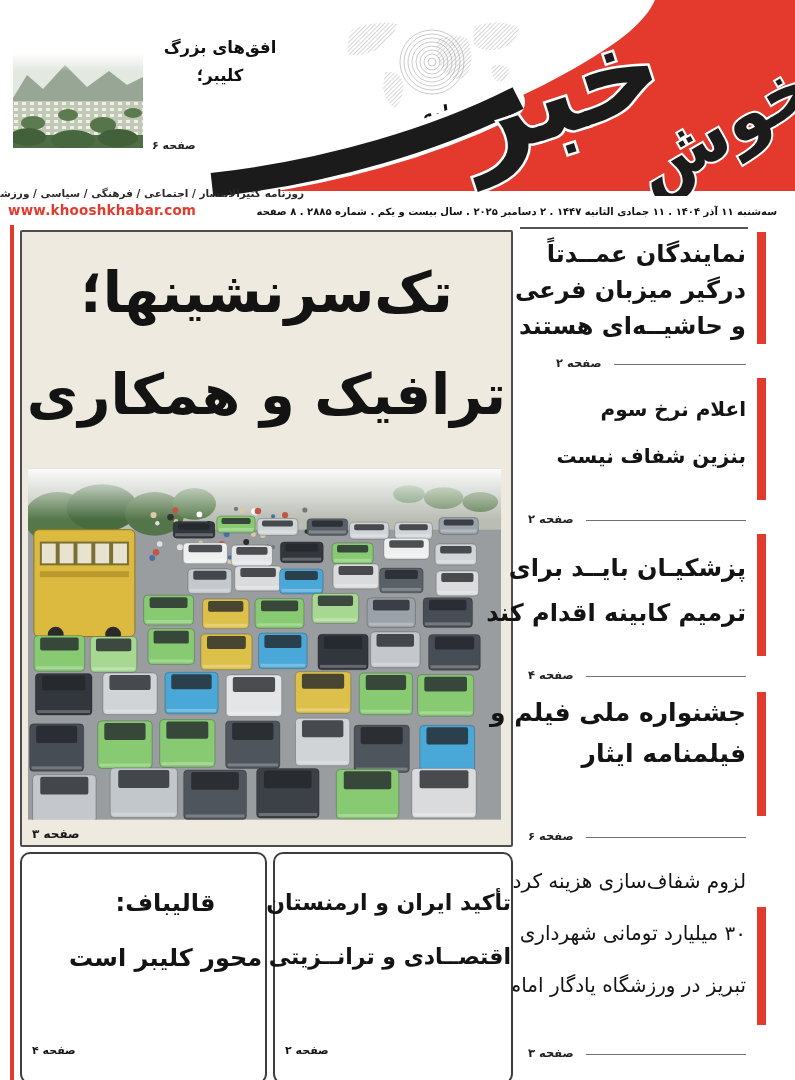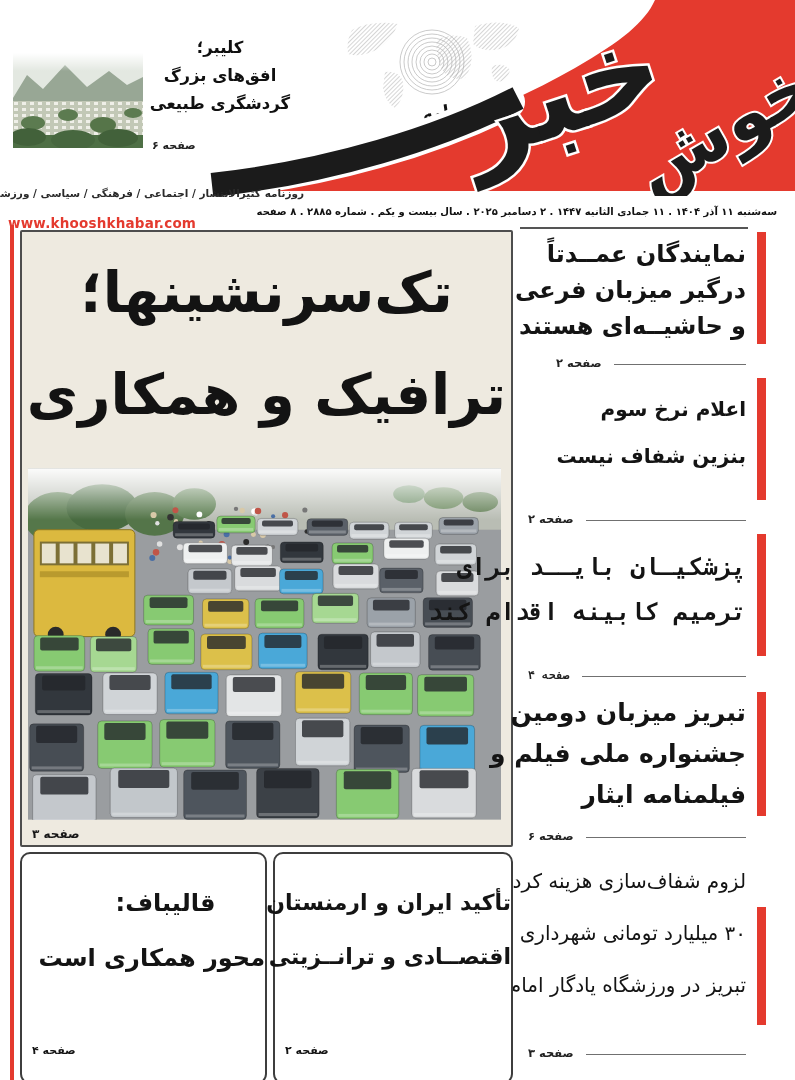--- a/index.html
+++ b/index.html
@@ -6,21 +6,21 @@
   .sheet{position:relative;width:795px;height:1080px;background:#fff;overflow:hidden;
          font-family:"DejaVu Sans",sans-serif;color:#161616;}
   
   .masthead-svg{position:absolute;left:0;top:0;width:795px;height:196px;}
   .teaser-photo{position:absolute;left:13px;top:53px;width:130px;height:95px;}
   .teaser-text{position:absolute;left:141px;top:34px;width:158px;direction:rtl;text-align:center;
                font-weight:bold;font-size:16.5px;line-height:28px;color:#101010;}
   .teaser-page{position:absolute;left:152px;top:139px;direction:rtl;font-size:11px;font-weight:bold;color:#222;}
   .info-line{position:absolute;left:8px;top:187px;width:296px;direction:rtl;text-align:right;
              font-size:10.5px;font-weight:bold;color:#2a2a2a;white-space:nowrap;}
-  .website{position:absolute;left:8px;top:215px;font-size:13.5px;font-weight:bold;color:#e43a2e;letter-spacing:.2px;}
+  .website{position:absolute;left:8px;top:202px;font-size:13.5px;font-weight:bold;color:#e43a2e;letter-spacing:.2px;}
   .date-line{position:absolute;right:18px;top:206px;direction:rtl;font-size:10px;color:#111;white-space:nowrap;font-weight:bold;}
   
   .red-spine{position:absolute;left:10px;top:225px;width:4px;height:855px;background:#e43a2e;}
   
   .lead-box{position:absolute;left:20px;top:230px;width:489px;height:613px;background:#eeeae0;
             border:2px solid #4d4d4d;border-radius:2px;}
   .lead-h{direction:rtl;text-align:center;font-weight:bold;color:#131313;font-size:56px;
           line-height:102px;white-space:nowrap;}
   .lead-h.first{margin-top:10px;}
   .lead-photo{position:absolute;left:6px;top:236px;width:473px;height:352px;}
@@ -32,21 +32,21 @@
   .rc-item .bar{position:absolute;right:24px;width:9px;background:#e43a2e;}
   .rc-lines{padding-right:44px;text-align:right;font-weight:bold;color:#141414;white-space:nowrap;}
   .page-row{position:absolute;bottom:2px;left:8px;right:44px;display:flex;direction:ltr;
             align-items:center;gap:12px;font-size:11.5px;font-weight:bold;color:#222;}
   .page-row .pg{direction:rtl;}
   .page-row .rule{flex:1;border-top:1.5px solid #707070;margin-top:2px;}
   .i1{height:144px;margin-left:28px;} .i1 .rc-lines{font-size:24px;line-height:36px;padding-top:8px;}
   .i1 .bar{top:4px;height:112px;}
   .i2{height:156px;} .i2 .rc-lines{font-size:20px;line-height:47px;padding-top:14px;}
   .i2 .bar{top:6px;height:122px;}
-  .i3{height:156px;font-family:Liberation Mono, monospace;} .i3 .rc-lines{font-size:24px;line-height:45px;padding-top:18px;}
+  .i3{height:156px;} .i3 .rc-lines{font-size:24px;line-height:45px;padding-top:18px;}
   .i3 .bar{top:6px;height:122px;}
   .i4{height:161px;} .i4 .rc-lines{font-size:25px;line-height:41px;padding-top:8px;}
   .i4 .bar{top:8px;height:124px;}
   .i5{height:217px;} .i5 .rc-lines{font-size:20px;line-height:52px;padding-top:10px;font-weight:normal;}
   .i5 .bar{top:62px;height:118px;}
   
   .bbox{position:absolute;top:852px;height:206px;border:2px solid #3d3d3d;border-radius:10px;
         background:#fff;direction:rtl;text-align:center;font-weight:bold;color:#141414;}
   .bbox .bl{white-space:nowrap;margin-left:44px;}
   .boxA{left:20px;width:243px;font-size:24px;line-height:55px;padding-top:22px;}
@@ -77,23 +77,22 @@
     <ellipse cx="90" cy="72" rx="13" ry="8" fill="#567549"></ellipse>
     <ellipse cx="120" cy="60" rx="9" ry="5" fill="#5c7b50"></ellipse>
     <rect y="82" width="130" height="13" fill="#4e6f45"></rect>
     <ellipse cx="15" cy="84" rx="18" ry="9" fill="#42613a"></ellipse>
     <ellipse cx="60" cy="87" rx="22" ry="10" fill="#47673f"></ellipse>
     <ellipse cx="105" cy="85" rx="20" ry="9" fill="#42613a"></ellipse>
     <rect width="130" height="18" fill="url(#hz)"></rect>
   </svg>
 
   <div class="teaser-text">
+    <div>افق‌های بزرگ</div>
     <div>کلیبر؛</div>
-    <div>افق‌های بزرگ</div>
-    <div>گردشگری طبیعی</div>
   </div>
   <div class="teaser-page">صفحه ۶</div>
 
   <svg class="masthead-svg" viewBox="0 0 795 196">
     <defs>
       <pattern id="hatch" width="3" height="3" patternUnits="userSpaceOnUse" patternTransform="rotate(45)">
         <line x1="0" y1="0" x2="0" y2="3" stroke="#aeaeae" stroke-width="1"></line>
       </pattern>
     </defs>
 
@@ -418,21 +417,20 @@
       </div>
       <div class="page-row">
           <span class="pg">صفحه ۴</span>
           <span class="rule"></span>
         </div>
     </div>
 
     <div class="rc-item i4">
       <div class="bar"></div>
       <div class="rc-lines">
-        <div>تبریز میزبان دومین</div>
         <div>جشنواره ملی فیلم و</div>
         <div>فیلمنامه ایثار</div>
       </div>
       <div class="page-row">
           <span class="pg">صفحه ۶</span>
           <span class="rule"></span>
         </div>
     </div>
 
     <div class="rc-item i5">
@@ -444,21 +442,21 @@
       </div>
       <div class="page-row">
           <span class="pg">صفحه ۳</span>
           <span class="rule"></span>
         </div>
     </div>
   </div>
 
   <div class="bbox boxA">
     <div class="bl">قالیباف:</div>
-    <div class="bl">محور همکاری است</div>
+    <div class="bl">محور کلیبر است</div>
     <div class="box-page">صفحه ۴</div>
   </div>
 
   <div class="bbox boxB">
     <div class="bl">تأکید ایران و ارمنستان</div>
     <div class="bl">اقتصــادی و ترانــزیتی</div>
     <div class="box-page">صفحه ۲</div>
   </div>
 
 </div>

